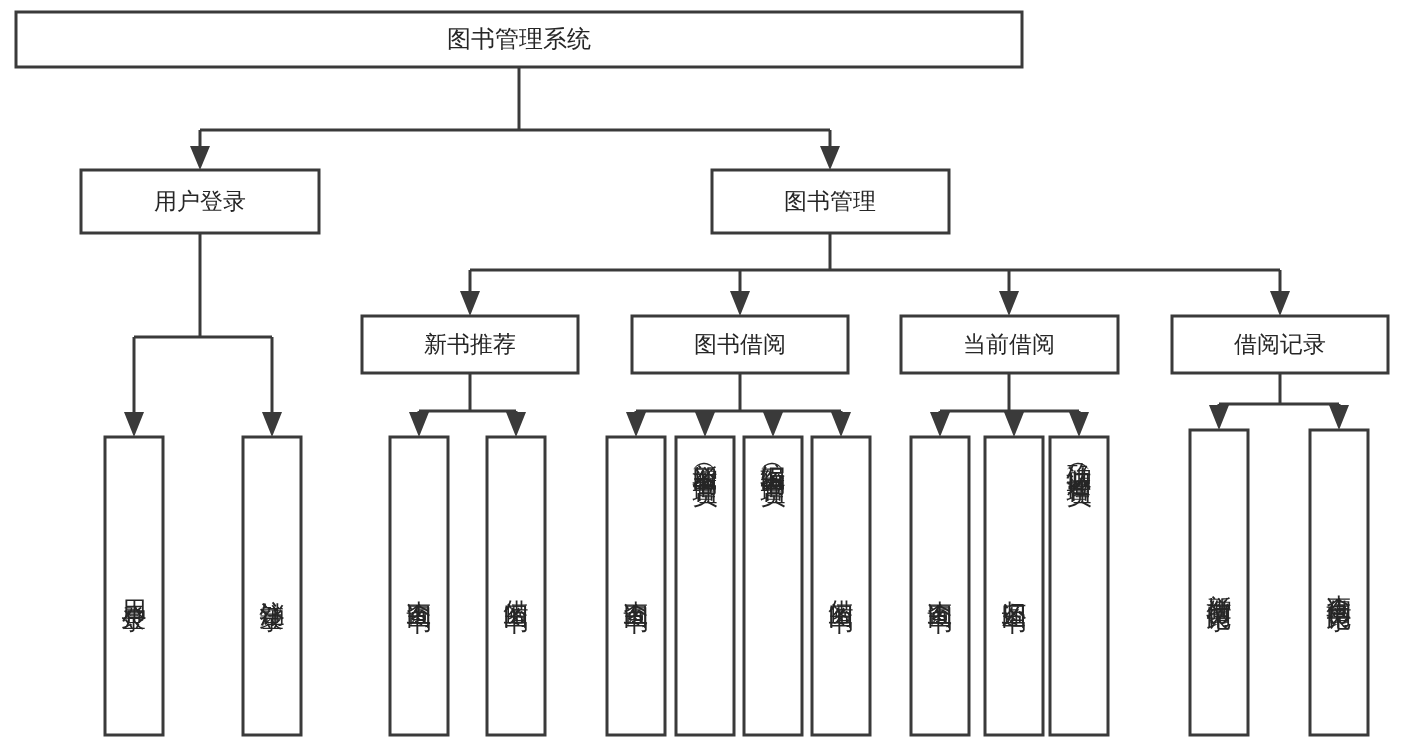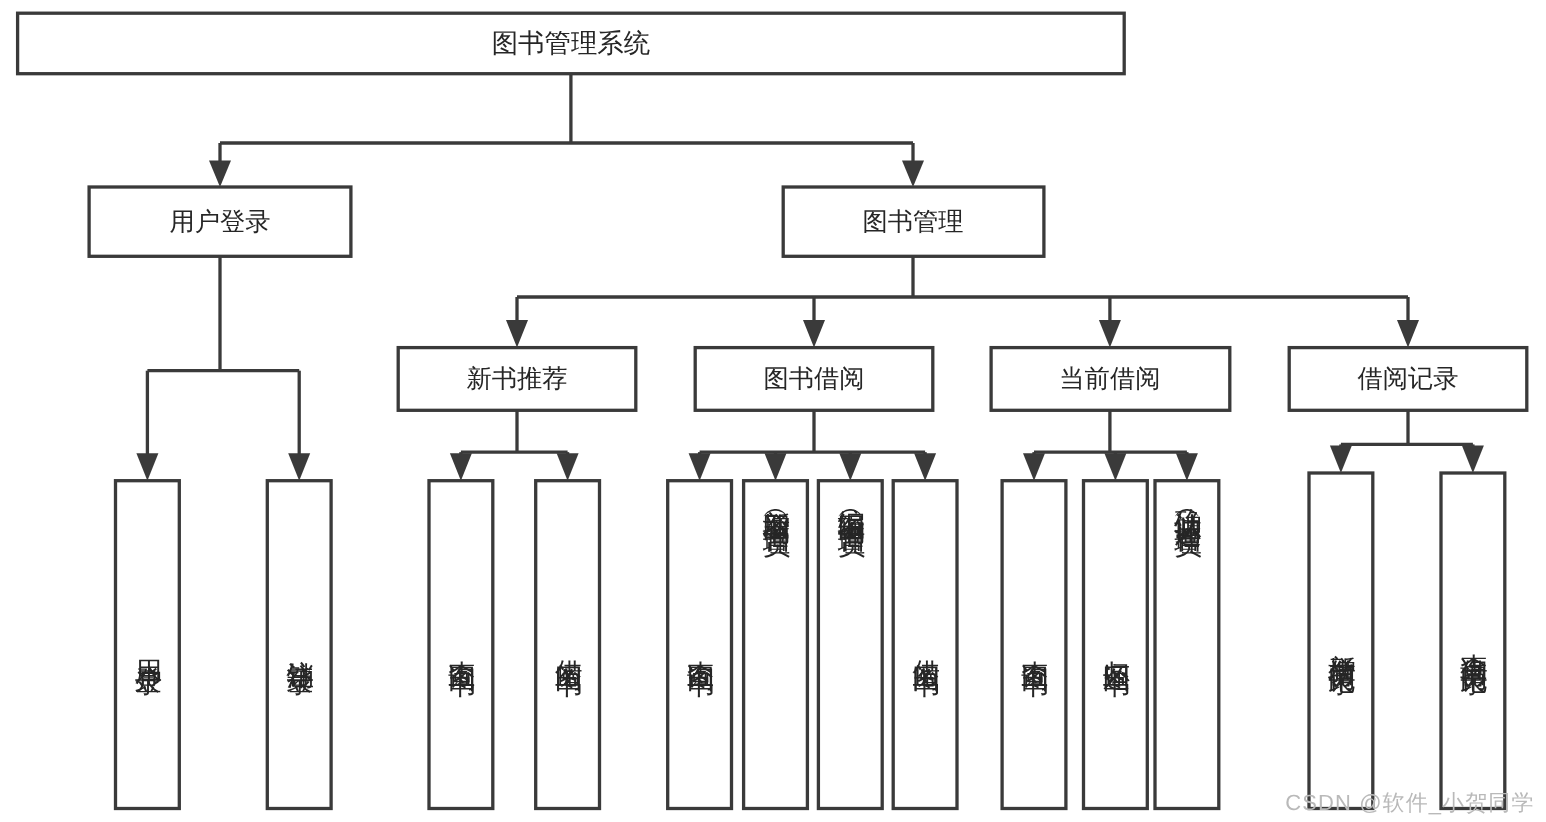--- a/index.html
+++ b/index.html
@@ -214,15 +214,14 @@
   <div class="vlabel-wrap" style="left:1050px;top:443px;width:58px;height:292px;align-items:flex-start;">
     <span class="vlabel">确认归还（管理员）</span>
   </div>
   <div class="vlabel-wrap" style="left:1190px;top:430px;width:58px;height:305px;align-items:center;">
     <span class="vlabel">新增借阅记录</span>
   </div>
   <div class="vlabel-wrap" style="left:1310px;top:430px;width:58px;height:305px;align-items:center;">
     <span class="vlabel">查询借阅记录</span>
   </div>
 
-  <div class="watermark">CSDN @软件_小贺同学</div>
 
 </div>
 
 </body></html>

